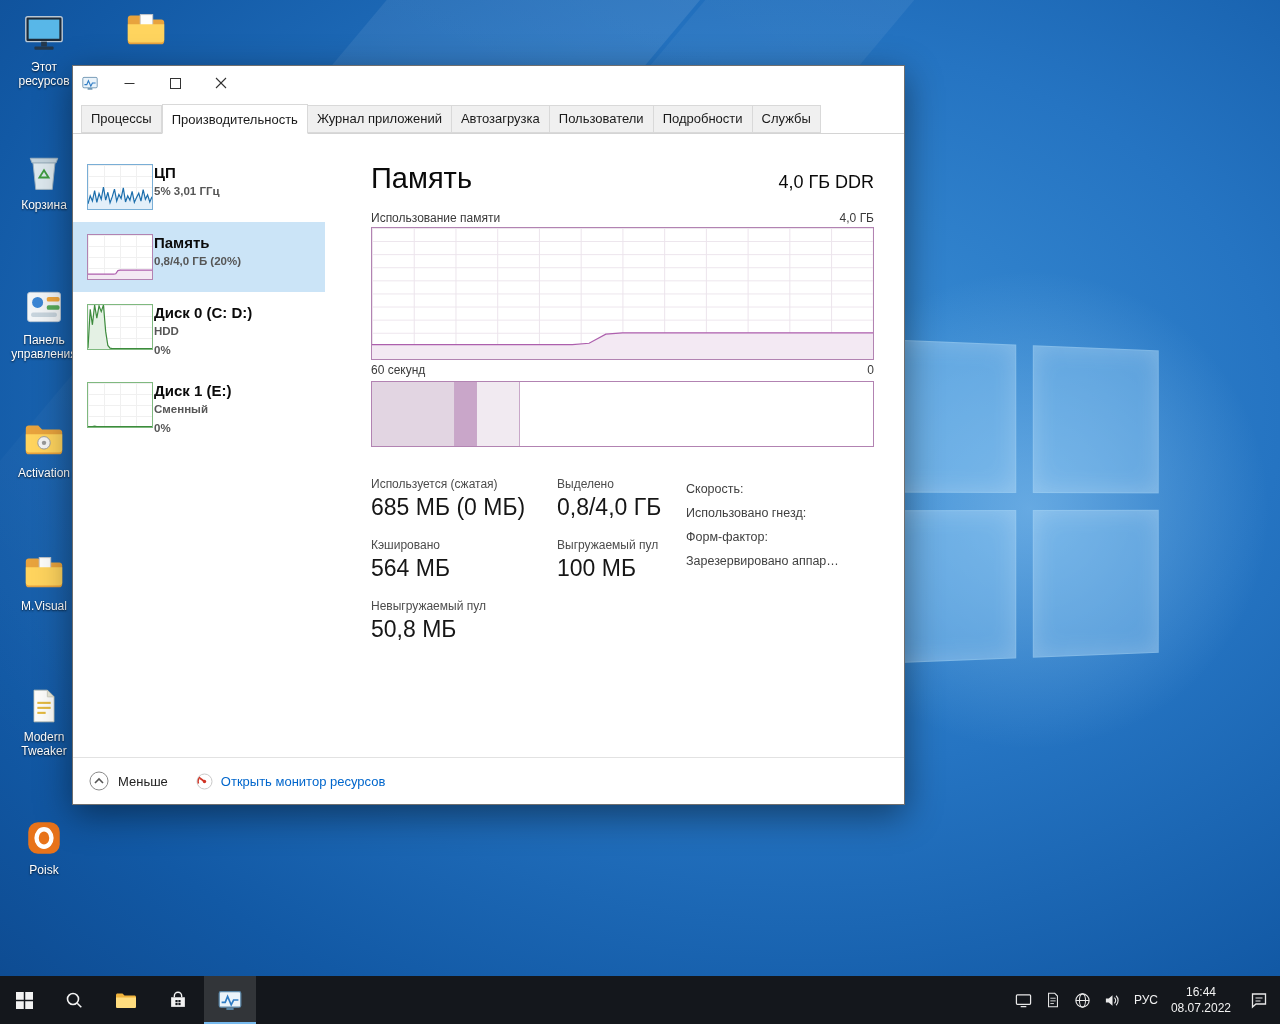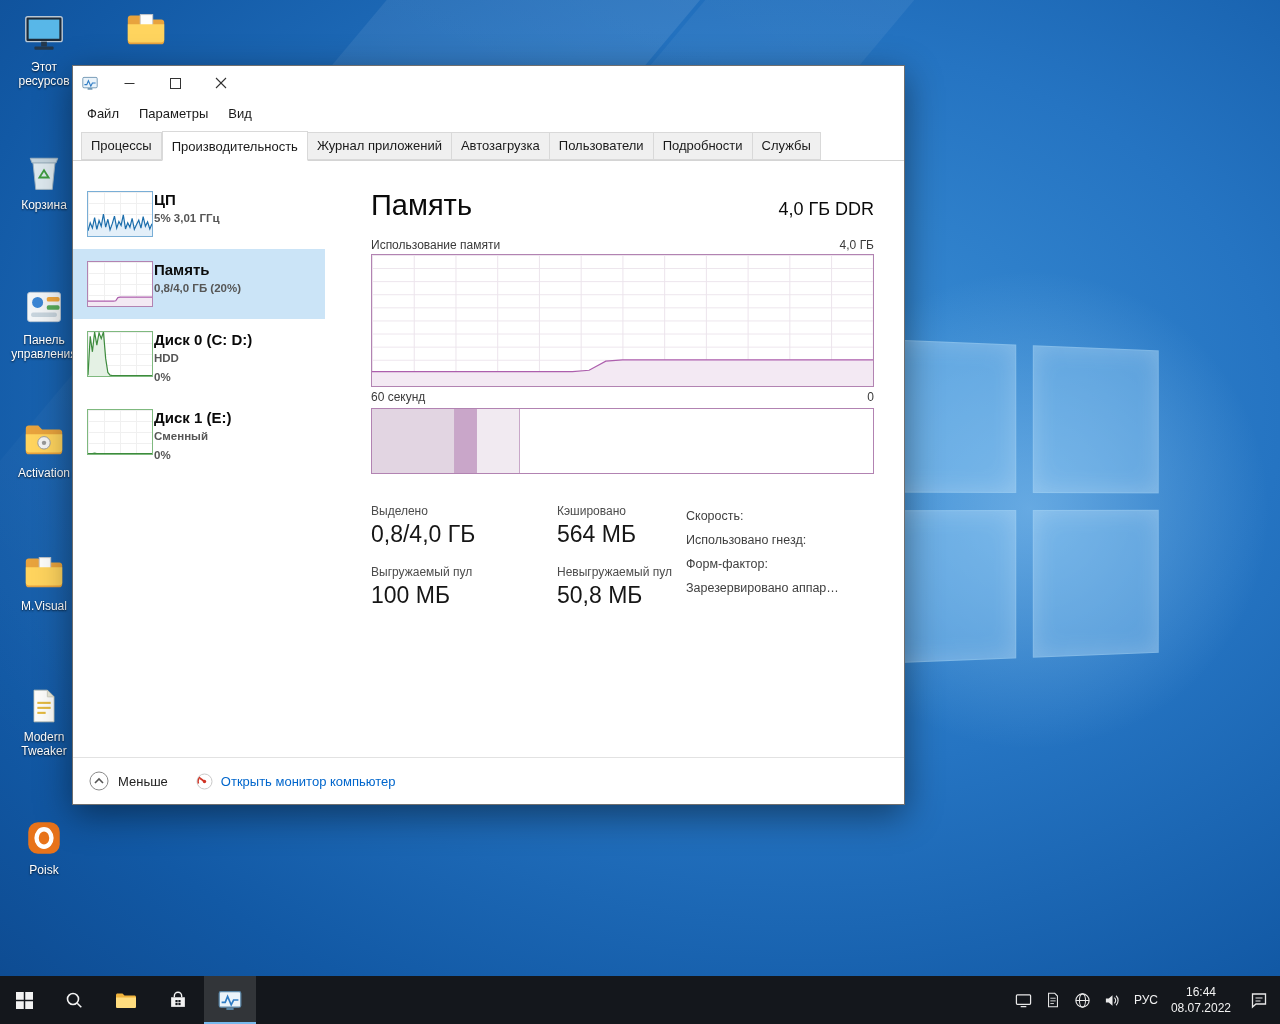--- a/index.html
+++ b/index.html
@@ -225,25 +225,20 @@
       </div>
       <div class="winbtn">
         <svg width="12" height="12">
             <line x1="1" y1="1" x2="11" y2="11" stroke="#333" stroke-width="1.1"></line>
             <line x1="11" y1="1" x2="1" y2="11" stroke="#333" stroke-width="1.1"></line>
           </svg>
       </div>
     </div>
   </div>
 
-  <div class="menubar">
-    <span class="menu-item">Файл</span>
-    <span class="menu-item">Параметры</span>
-    <span class="menu-item">Вид</span>
-  </div>
 
   <div class="tabstrip">
     <span class="tab">Процессы</span>
     <span class="tab active">Производительность</span>
     <span class="tab">Журнал приложений</span>
     <span class="tab">Автозагрузка</span>
     <span class="tab">Пользователи</span>
     <span class="tab">Подробности</span>
     <span class="tab">Службы</span>
   </div>
@@ -324,20 +319,24 @@
       <div class="compbar" style="border-color: rgb(178, 131, 178);">
           <div style="height: 100%; width: 16.5%; background: rgb(226, 213, 226); border-right: 1px solid rgb(201, 168, 201);"></div>
           <div style="height: 100%; width: 4.5%; background: rgb(201, 166, 201); border-right: 1px solid rgb(201, 168, 201);"></div>
           <div style="height: 100%; width: 8.5%; background: rgb(241, 234, 241); border-right: 1px solid rgb(201, 168, 201);"></div>
           <div style="height: 100%; width: 70.5%; background: rgb(255, 255, 255);"></div>
         </div>
 
       <div class="stats-wrap">
         <div class="stats-grid">
           <div class="stat">
+            <div class="stat-label">Используется (сжатая)</div>
+            <div class="stat-value">685 МБ (0 МБ)</div>
+          </div>
+          <div class="stat">
             <div class="stat-label">Выделено</div>
             <div class="stat-value">0,8/4,0 ГБ</div>
           </div>
           <div class="stat">
             <div class="stat-label">Кэшировано</div>
             <div class="stat-value">564 МБ</div>
           </div>
           <div class="stat">
             <div class="stat-label">Выгружаемый пул</div>
             <div class="stat-value">100 МБ</div>
@@ -369,21 +368,21 @@
     </div>
     <div class="resmon">
       <span style="display:flex;">
         <svg width="17" height="17" viewBox="0 0 17 17">
             <circle cx="8.5" cy="8.5" r="7.5" fill="#fff" stroke="#c9c9c9"></circle>
             <path d="M8.5 8.5 L4 5.2" stroke="#d03324" stroke-width="1.7"></path>
             <circle cx="8.5" cy="8.5" r="1.7" fill="#d03324"></circle>
             <path d="M2.5 10.5 a6.3 6.3 0 0 1 1.6-6.6" fill="none" stroke="#d03324" stroke-width="1.4"></path>
           </svg>
       </span>
-      <span class="resmon-text" style="color: rgb(0, 102, 204);">Открыть монитор компьютер</span>
+      <span class="resmon-text" style="color: rgb(0, 102, 204);">Открыть монитор ресурсов</span>
     </div>
   </div>
 </div>
 
 <div class="taskbar">
   <div class="tb-btn start">
     <span style="display:flex;">
       <svg viewBox="0 0 16 16" width="17" height="17">
           <rect x="0" y="0" width="7.3" height="7.3" fill="#f2f2f2"></rect>
           <rect x="8.7" y="0" width="7.3" height="7.3" fill="#f2f2f2"></rect>

